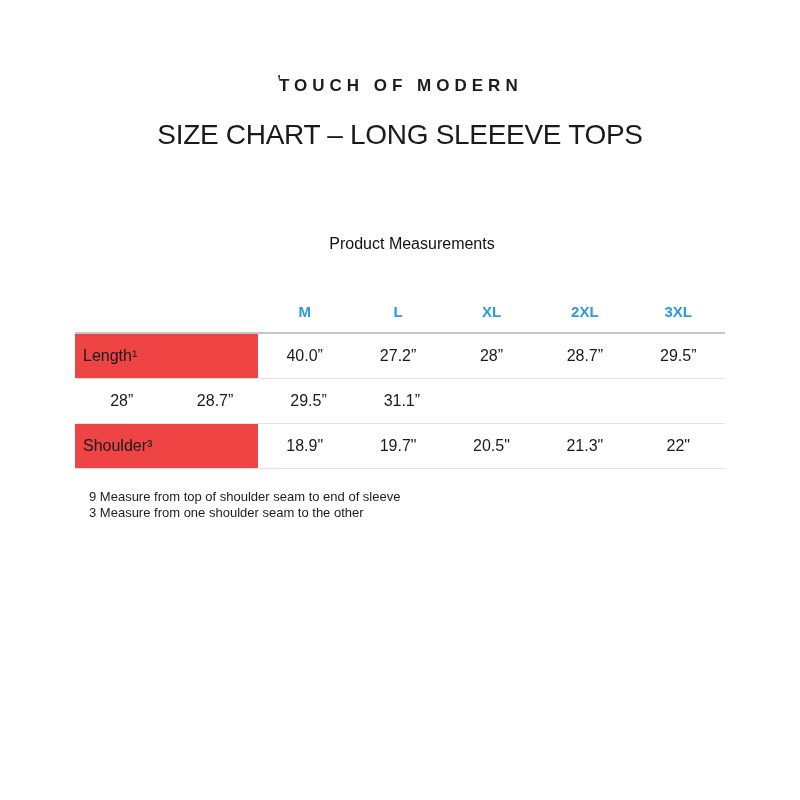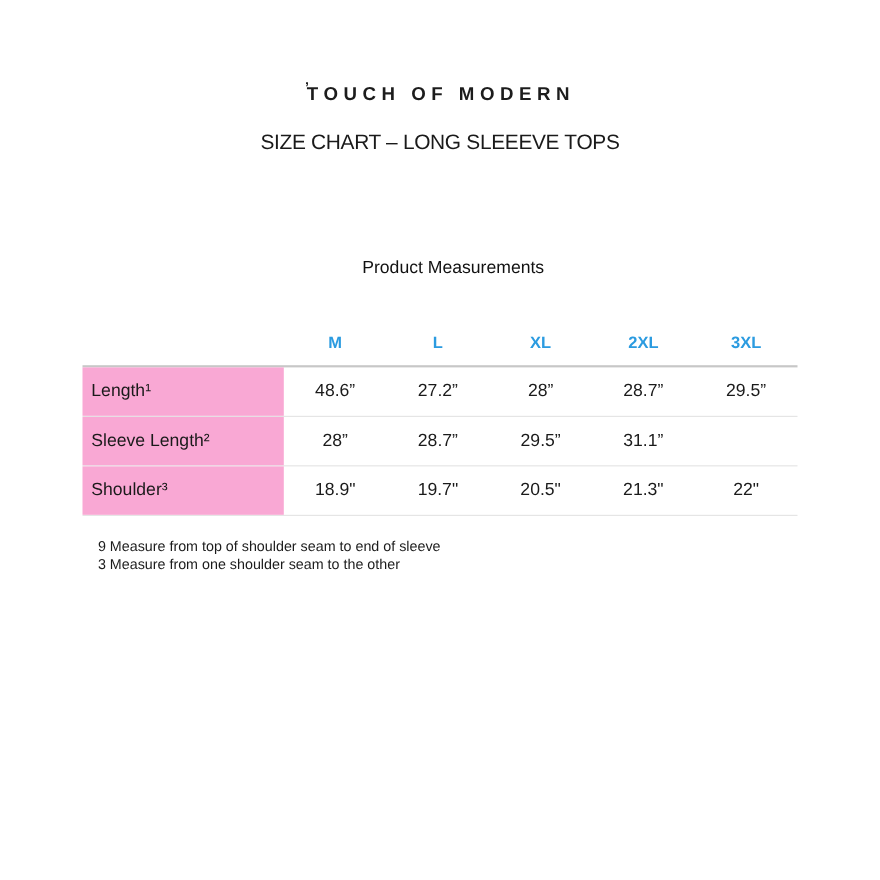--- a/index.html
+++ b/index.html
@@ -39,21 +39,21 @@
     letter-spacing: 0;
   }
 
   
   .title {
     position: absolute;
     top: 119px;
     left: 0;
     width: 100%;
     text-align: center;
-    font-size: 19px;
+    font-size: 28px;
     font-weight: 400;
     letter-spacing: -0.3px;
     color: #1a1a1a;
   }
 
   
   .caption {
     position: absolute;
     top: 235px;
     left: 0;
@@ -94,21 +94,21 @@
   }
   .trow {
     display: flex;
     height: 44px;
     align-items: stretch;
     border-bottom: 1px solid #e3e3e3;
   }
   .td-label {
     width: 183px;
     flex: 0 0 183px;
-    background: #f9a8d4;
+    background: #ef4444;
     display: flex;
     align-items: center;
     padding-left: 8px;
     box-sizing: border-box;
   }
   .td {
     flex: 0 0 93.4px;
     width: 93.4px;
     display: flex;
     align-items: center;
@@ -156,28 +156,27 @@
       <div class="th-spacer"></div>
       <div class="th size-col" style="color: rgb(43, 155, 224);">M</div>
       <div class="th size-col" style="color: rgb(43, 155, 224);">L</div>
       <div class="th size-col" style="color: rgb(43, 155, 224);">XL</div>
       <div class="th size-col" style="color: rgb(43, 155, 224);">2XL</div>
       <div class="th size-col" style="color: rgb(43, 155, 224);">3XL</div>
     </div>
     <div class="tbody">
       <div class="trow">
         <div class="td-label">Length¹</div>
-        <div class="td">48.6”</div>
+        <div class="td">40.0”</div>
         <div class="td">27.2”</div>
         <div class="td">28”</div>
         <div class="td">28.7”</div>
         <div class="td">29.5”</div>
       </div>
       <div class="trow">
-        <div class="td-label">Sleeve Length²</div>
         <div class="td">28”</div>
         <div class="td">28.7”</div>
         <div class="td">29.5”</div>
         <div class="td">31.1”</div>
       </div>
       <div class="trow">
         <div class="td-label">Shoulder³</div>
         <div class="td">18.9"</div>
         <div class="td">19.7"</div>
         <div class="td">20.5"</div>

